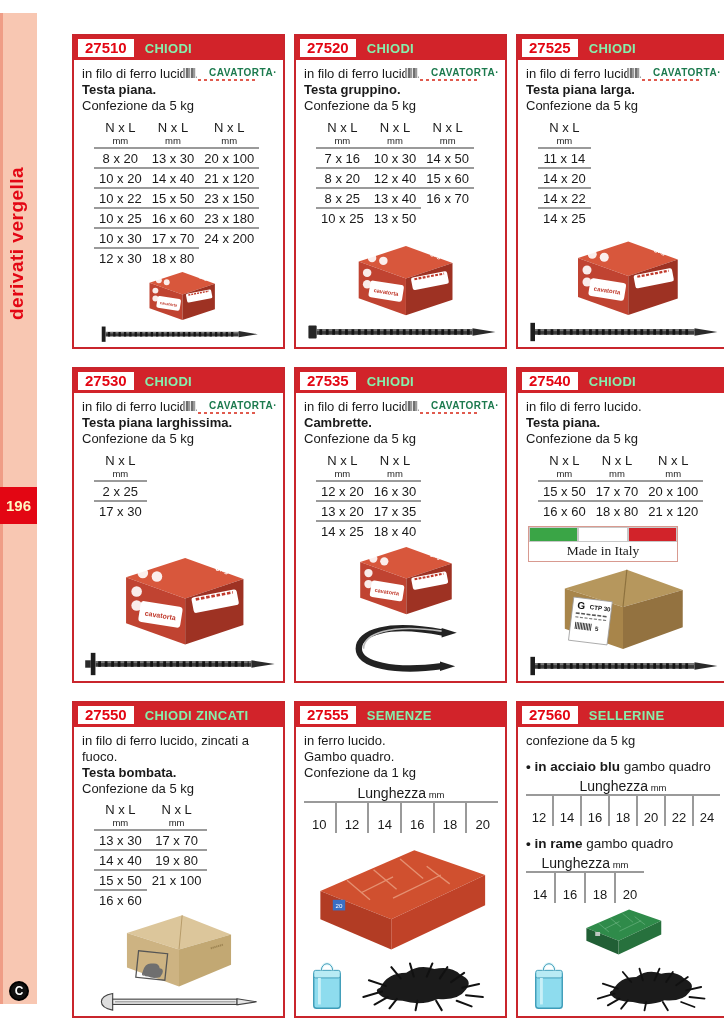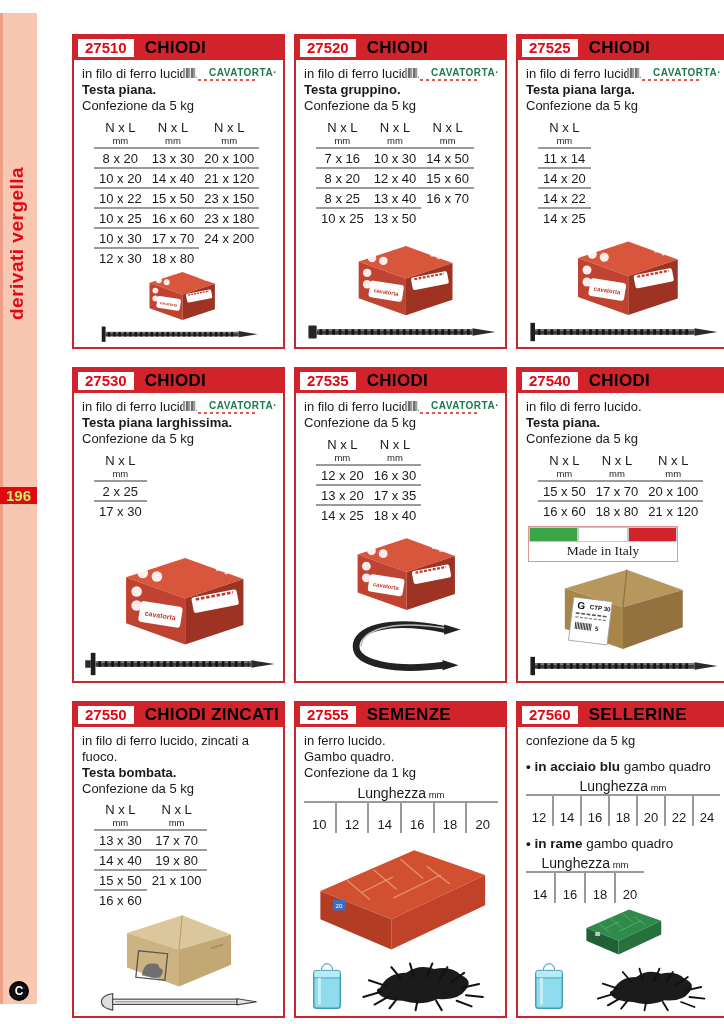--- a/index.html
+++ b/index.html
@@ -6,35 +6,35 @@
   html,body { background:#ffffff; }
   body { font-family:"Liberation Sans", sans-serif; color:#1a1a1a; }
   .page { position:relative; width:724px; height:1024px; background:#ffffff; overflow:hidden; }
 
   
   .sidebar { position:absolute; left:0; top:13px; width:37px; height:991px;
              background:#f8c7b2; border-left:3px solid #ef9d86; }
   .sidebar-label { position:absolute; left:6px; top:170px; height:150px;
                    writing-mode:vertical-rl; transform:rotate(180deg);
                    font-weight:bold; font-size:19px; color:#e30613; letter-spacing:.5px; white-space:nowrap; }
-  .page-badge { position:absolute; left:0; top:487px; width:37px; height:17px; background:#e30613;
-                color:#bef264; font-weight:bold; font-size:15px; display:flex; align-items:center; justify-content:center; }
+  .page-badge { position:absolute; left:0; top:487px; width:37px; height:37px; background:#e30613;
+                color:#fef9c3; font-weight:bold; font-size:15px; display:flex; align-items:center; justify-content:center; }
   .corner-logo { position:absolute; left:9px; top:981px; width:20px; height:20px; border-radius:50%;
                  background:#111; color:#fff; font-weight:bold; font-size:12px;
                  display:flex; align-items:center; justify-content:center; border:2px solid #000; }
 
   
   .grid { position:absolute; left:72px; top:18px; width:615px;
           display:grid; grid-template-columns:repeat(3,213px); grid-template-rows:315px 316px 317px;
           column-gap:9px; row-gap:18px;margin-top:16px; }
   .cell { border:2px solid #c9252c; background:#fff; display:flex; flex-direction:column; overflow:hidden; }
   .cell-header { height:24px; background:#d2232a; display:flex; align-items:center; flex:none; }
   .code-box { background:#fff; color:#e30613; font-weight:bold; font-size:15px;
               margin-left:4px; padding:1px 7px 2px; line-height:1; }
-  .cell-title { color:#000000; font-weight:bold; font-size:17px; margin-left:11px; letter-spacing:.3px; }
+  .cell-title { color:#86efac; font-weight:bold; font-size:13px; margin-left:11px; letter-spacing:.3px; }
   .cell-body { flex:1; position:relative; padding:6px 7px 4px 8px; display:flex; flex-direction:column; overflow:hidden; }
 
   
   .brand { position:absolute; top:7px; right:6px; display:flex; flex-direction:column; align-items:flex-start; }
   .brand-top { display:flex; align-items:center; gap:13px; }
   .brand-bars { width:13px; height:10px;
     background:repeating-linear-gradient(90deg,#9a9a9a 0 2px,#e6e6e6 2px 3px,#6f6f6f 3px 5px); }
   .brand-name { color:#1c7a4e; font-weight:bold; font-size:10px; letter-spacing:.5px; }
   .brand-tagline { margin-left:15px; margin-top:1px; width:58px; height:2px;
     background:repeating-linear-gradient(90deg,#e05a4e 0 3px,transparent 3px 6px); }
@@ -436,20 +436,21 @@
       <div class="cell-body">
         <div class="brand">
           <span class="brand-top">
               <span class="brand-bars"></span>
           <span class="brand-name">CAVATORTA·</span>
             </span>
           <span class="brand-tagline"></span>
         </div>
         <div class="desc">
             <div class="desc-line">in filo di ferro lucido.</div>
+            <div class="desc-line bold">Cambrette.</div>
             <div class="desc-line">Confezione da 5 kg</div>
           </div>
         <div class="size-table">
             <div class="size-col">
               <div class="size-head">N x L</div>
               <div class="size-unit">mm</div>
               <div class="size-val">12 x 20</div>
               <div class="size-val">13 x 20</div>
               <div class="size-val">14 x 25</div>
             </div>

